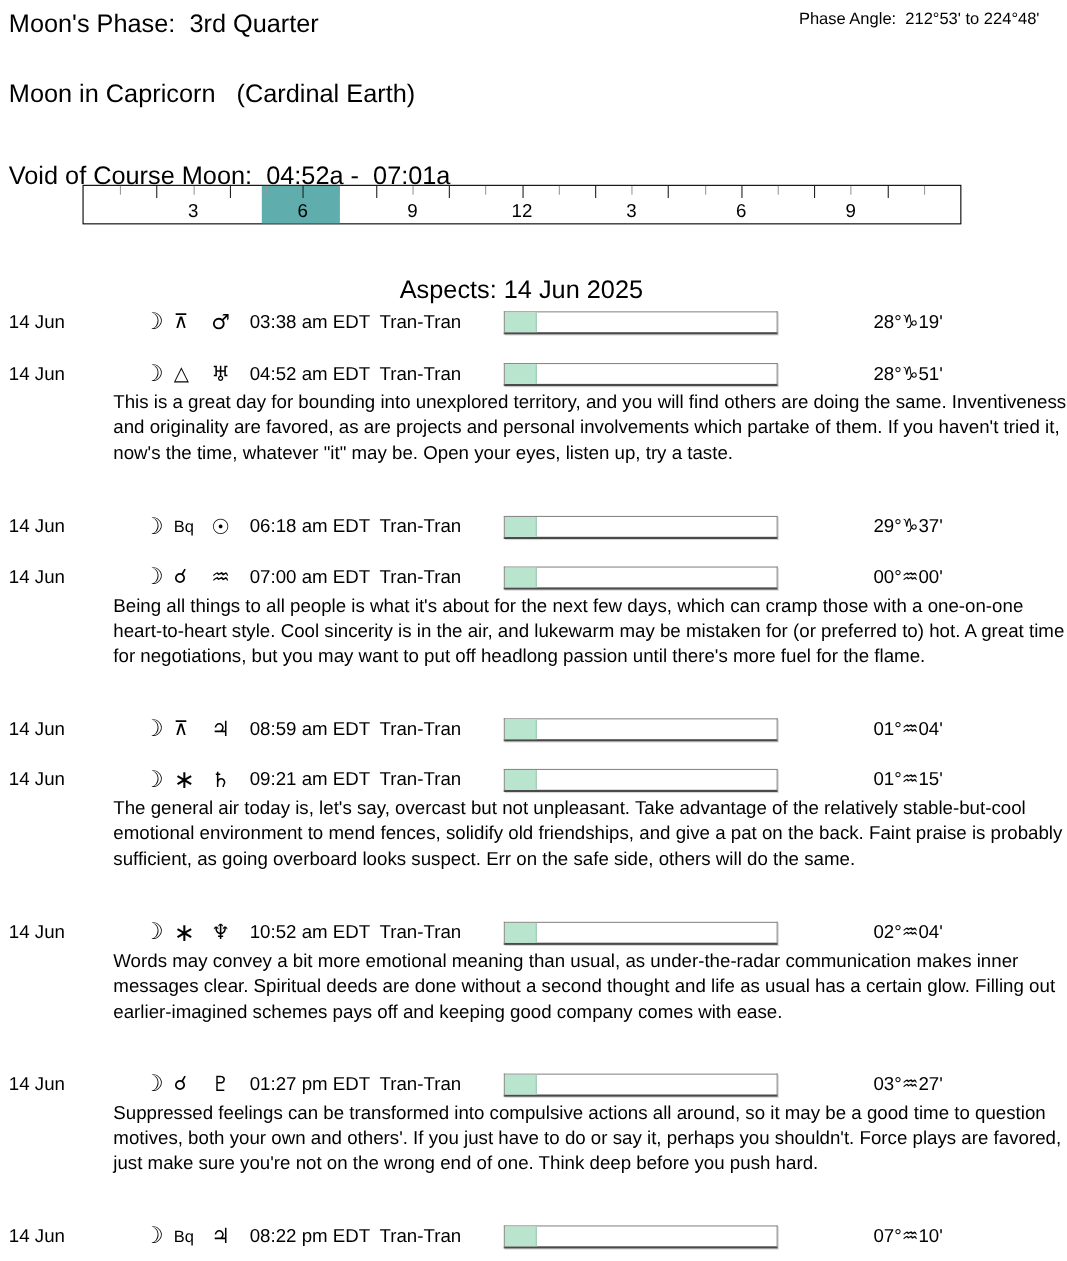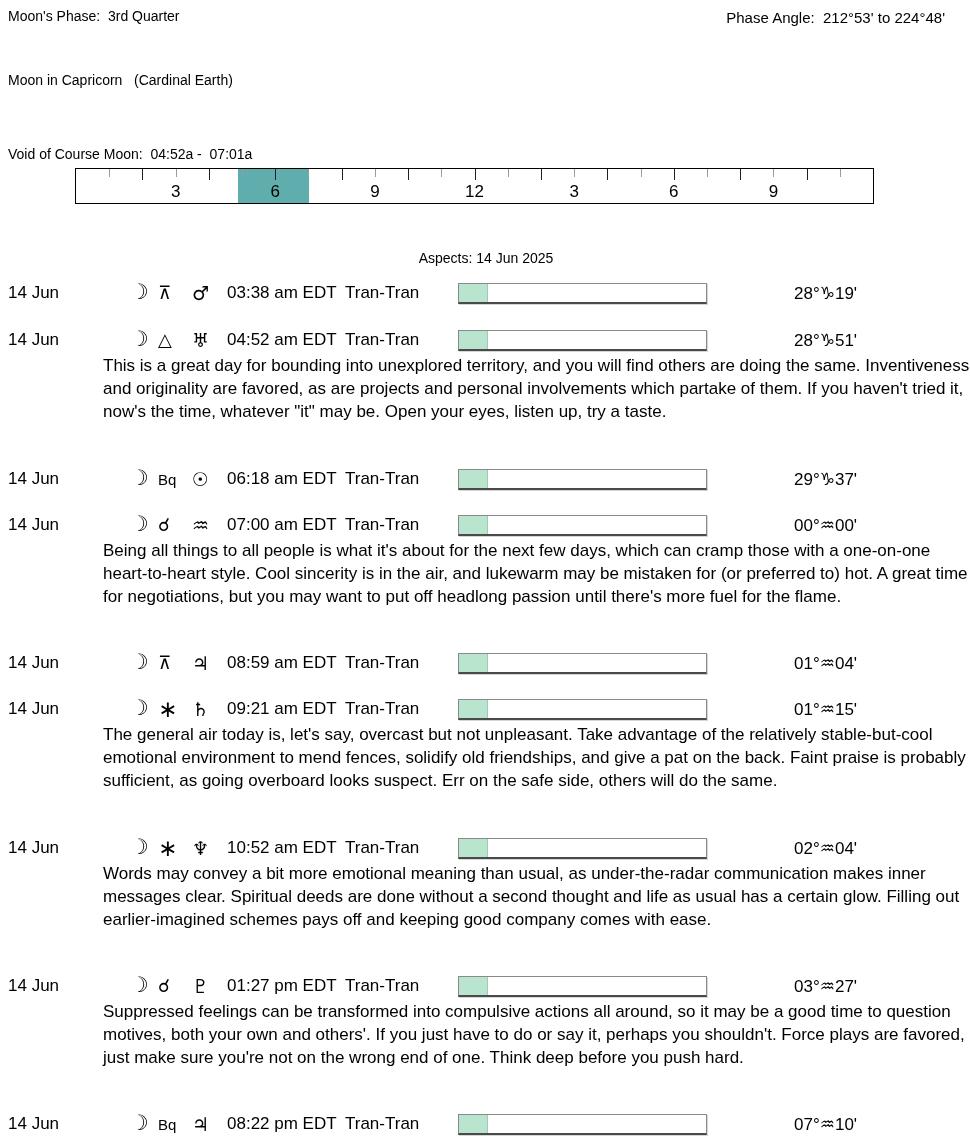--- a/index.html
+++ b/index.html
@@ -1,18 +1,18 @@
 <!DOCTYPE html>
 <html><head>
 <meta charset="utf-8">
 <style>
   html,body{margin:0;padding:0;background:#ffffff;}
   body{font-family:"Liberation Sans","DejaVu Sans",sans-serif;color:#000;}
   #page{position:relative;width:970px;height:1146px;background:#fff;overflow:hidden;}
-  .line{position:absolute;font-size:14px;white-space:pre;}
+  .line{position:absolute;font-size:23px;white-space:pre;}
   .small{font-size:15px;}
   
   #ruler{position:absolute;left:75px;top:168px;width:797px;height:34px;border:1px solid #000;background:#fff;}
   .band{position:absolute;top:0;bottom:0;background:#5fadad;}
   .tick{position:absolute;top:0;width:1px;}
   .tick.even{height:11px;background:#222;}
   .tick.odd{height:8px;background:#9a9a9a;}
   .rlabel{position:absolute;bottom:1px;transform:translateX(-50%);font-size:17px;}
   
   .arow{position:absolute;left:0;width:878px;height:24px;}
@@ -68,21 +68,21 @@
       <div class="tick odd" style="left: 95.8333%;"></div>
       <div class="rlabel" style="left: 12.5%;">3</div>
       <div class="rlabel" style="left: 25%;">6</div>
       <div class="rlabel" style="left: 37.5%;">9</div>
       <div class="rlabel" style="left: 50%;">12</div>
       <div class="rlabel" style="left: 62.5%;">3</div>
       <div class="rlabel" style="left: 75%;">6</div>
       <div class="rlabel" style="left: 87.5%;">9</div>
     </div>
 
-  <div class="line" style="left:16px;top:250px;width:940px;text-align:center;">Aspects: 14 Jun 2025</div>
+  <div class="line" style="left:4px;top:250px;width:940px;text-align:center;">Aspects: 14 Jun 2025</div>
 
   <div class="arow" style="top:283px;">
     <span class="a-date">14 Jun</span>
     <span class="g a-moon">☽</span>
     <span class="g a-asp">⊼</span>
     <span class="g a-planet">♂</span>
     <span class="a-time">03:38 am EDT</span>
     <span class="a-type">Tran-Tran</span>
     <span class="bar"><span class="bar-fill" style="width: 11.5%; background: rgb(185, 228, 206);"></span></span>
     <span class="a-deg">28°♑19'</span>

